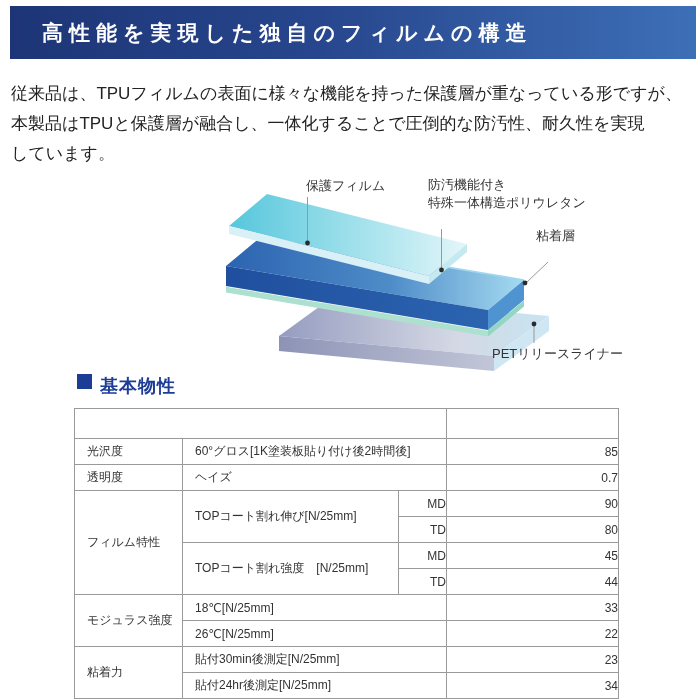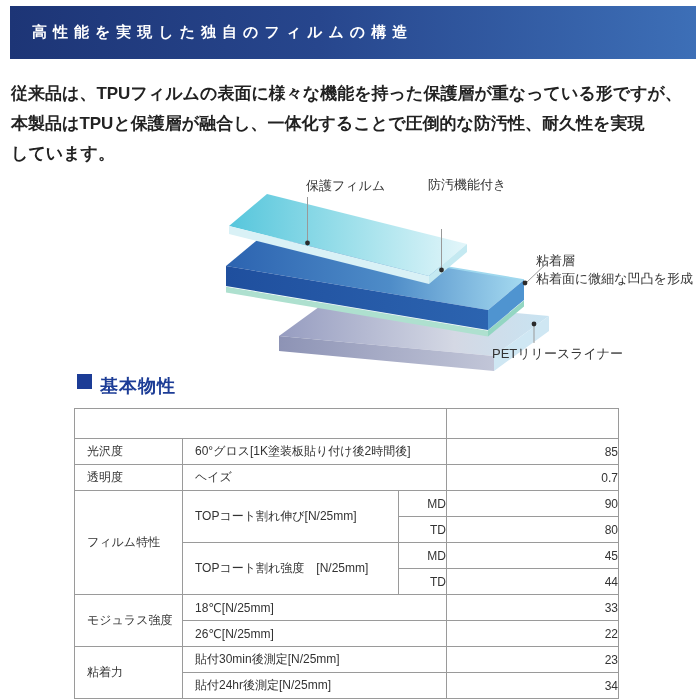--- a/index.html
+++ b/index.html
@@ -2,27 +2,27 @@
 <html><head>
 <meta charset="utf-8">
 <style>
   html,body{margin:0;padding:0;background:#fff;}
   #page{position:relative;width:700px;height:700px;background:#ffffff;overflow:hidden;
         font-family:"Liberation Sans","DejaVu Sans",sans-serif;color:#222;}
 
   
   .banner{position:absolute;left:10px;top:6px;width:686px;height:53px;
           background:linear-gradient(90deg,#1d3576 0%,#27468d 45%,#3d6fb7 100%);}
-  .banner .title{display:block;line-height:53px;padding-left:22px;
-          font-family:Liberation Serif, serif;
-          font-weight:bold;font-size:15px;letter-spacing:6px;color:#ffffff;}
+  .banner .title{display:block;line-height:53px;padding-left:32px;
+          font-family:Liberation Sans, sans-serif;
+          font-weight:bold;font-size:21px;letter-spacing:6px;color:#ffffff;}
 
   
   .intro{position:absolute;left:11px;top:79px;width:684px;
-         font-size:17px;line-height:30px;color:#222;font-weight:700;}
+         font-size:17px;line-height:30px;color:#222;font-weight:400;}
 
   
   .diagram{position:absolute;left:0;top:0;width:697px;height:700px;pointer-events:none;}
   .dlabel{position:absolute;font-size:13px;line-height:17.5px;color:#333;white-space:nowrap;}
 
   
   .section-head{position:absolute;left:77px;top:374px;display:flex;}
   .section-head .sq{width:15px;height:15px;background:#1c3c96;margin-right:8px;}
   .section-head .txt{font-size:18px;font-weight:bold;color:#1c3c96;letter-spacing:1px;}
 
@@ -121,25 +121,25 @@
         <circle cx="219.5" cy="98" r="2.4"></circle>
         <circle cx="303" cy="111" r="2.4"></circle>
         <circle cx="312" cy="152" r="2.4"></circle>
       </g>
     </svg>
 
     <div class="dlabel" style="left:306px;top:177px;">保護フィルム</div>
 
     <div class="dlabel" style="left:428px;top:176px;">
       <div>防汚機能付き</div>
+      <div>特殊一体構造ポリウレタン</div>
     </div>
 
-    <div class="dlabel" style="left:536px;top:227px;margin-top:25px;">
+    <div class="dlabel" style="left:536px;top:227px;">
       <div>粘着層</div>
-      <div>粘着面に微細な凹凸を形成</div>
     </div>
 
     <div class="dlabel" style="left:492px;top:345px;">PETリリースライナー</div>
   </div>
 
   <div class="section-head">
     <span class="sq"></span>
     <span class="txt">基本物性</span>
   </div>
 

